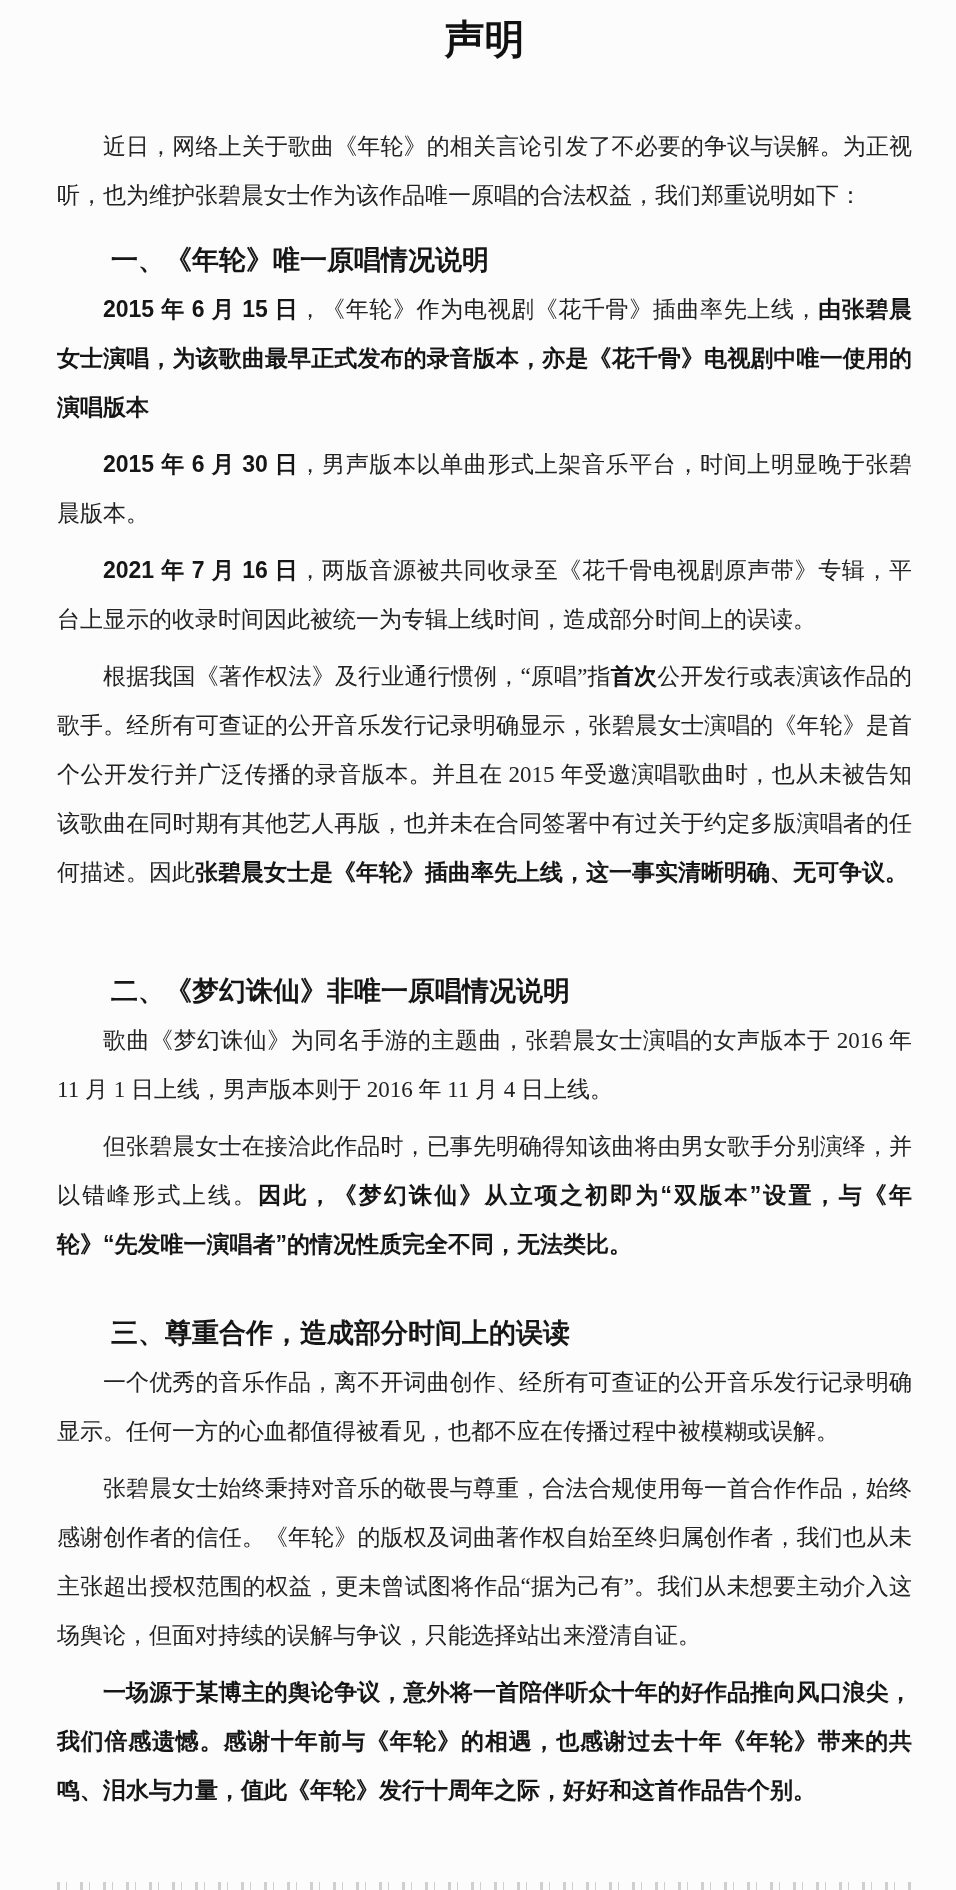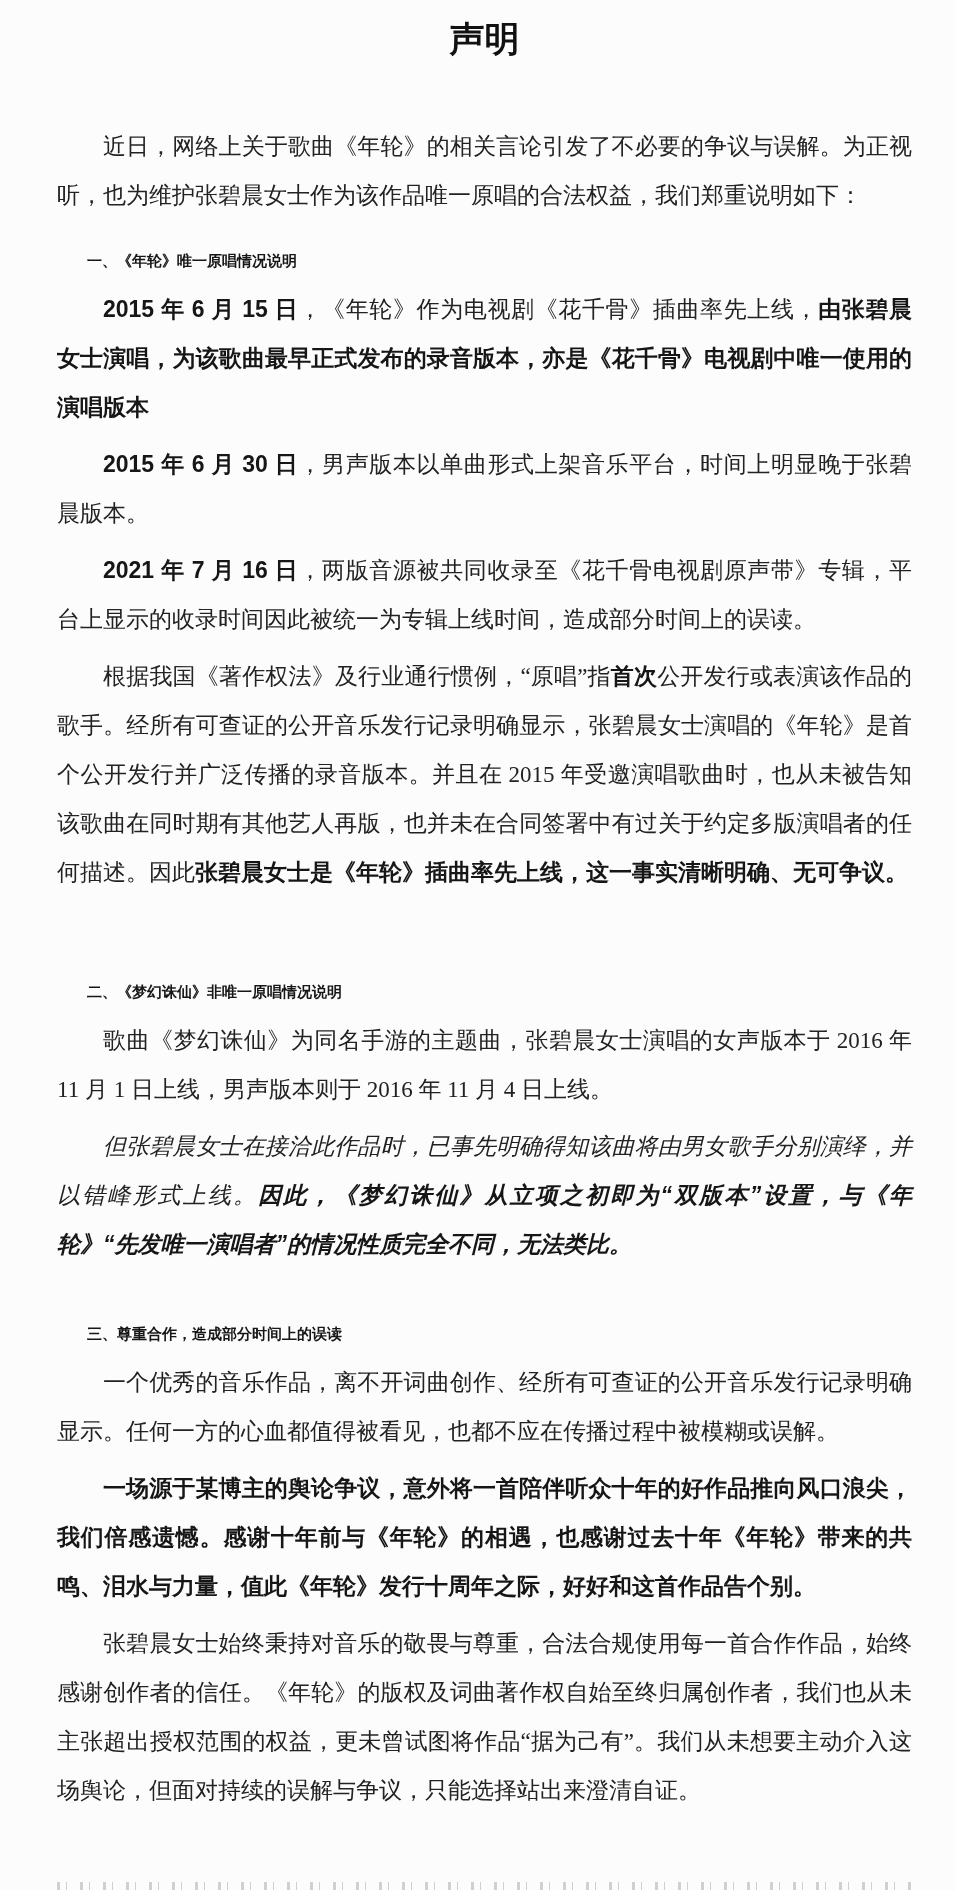--- a/index.html
+++ b/index.html
@@ -13,31 +13,31 @@
     width:956px;height:1890px;
     padding:16px 44px 0 57px;
     font-size:23px;line-height:49px;color:#222;
     text-align:justify;
     overflow:hidden;
   }
   .doc-title{
     margin:0 0 60px 0;
     text-align:center;text-indent:0;
     font-family:"Liberation Sans","DejaVu Sans",sans-serif;
-    font-size:35px;font-weight:700;line-height:46px;color:#111;
+    font-size:40px;font-weight:700;line-height:46px;color:#111;
   }
   p{margin:0 0 8px 0;text-indent:2em;}
   h2{
     margin:16px 0 0 0;text-indent:2em;
-    font-size:15px;line-height:49px;font-weight:700;color:#161616;
+    font-size:27px;line-height:49px;font-weight:700;color:#161616;
     font-family:"Liberation Sans","DejaVu Sans",sans-serif;
   }
   [data-name="section-2-heading"]{margin-top:70px;}
   [data-name="section-3-heading"]{margin-top:40px;}
-  [data-name="paragraph-menghuan-dual-version"]{margin-top:5px;font-style:italic;}
+  [data-name="paragraph-menghuan-dual-version"]{margin-top:5px;}
   b{
     font-weight:700;color:#161616;
     font-family:"Liberation Sans","DejaVu Sans",sans-serif;
   }
   .clipped{text-align-last:justify;}
   .partial-line{
     position:absolute;left:57px;right:44px;top:1882px;height:8px;
     overflow:hidden;opacity:.22;
     background:repeating-linear-gradient(90deg,
       #333 0 3px, transparent 3px 9px,
@@ -54,17 +54,17 @@
     <h2 data-name="section-1-heading"><b data-name="bold-text-run">一、《年轮》唯一原唱情况说明</b></h2>
     <p data-name="paragraph-2015-06-15"><b data-name="bold-text-run">2015 年 6 月 15 日</b><span data-name="text-run">，《年轮》作为电视剧《花千骨》插曲率先上线，</span><b data-name="bold-text-run">由张碧晨女士演唱，为该歌曲最早正式发布的录音版本，亦是《花千骨》电视剧中唯一使用的演唱版本</b></p>
     <p data-name="paragraph-2015-06-30"><b data-name="bold-text-run">2015 年 6 月 30 日</b><span data-name="text-run">，男声版本以单曲形式上架音乐平台，时间上明显晚于张碧晨版本。</span></p>
     <p data-name="paragraph-2015-07-16"><b data-name="bold-text-run">2021 年 7 月 16 日</b><span data-name="text-run">，两版音源被共同收录至《花千骨电视剧原声带》专辑，平台上显示的收录时间因此被统一为专辑上线时间，造成部分时间上的误读。</span></p>
     <p data-name="paragraph-original-singer-definition"><span data-name="text-run">根据我国《著作权法》及行业通行惯例，“原唱”指</span><b data-name="bold-text-run">首次</b><span data-name="text-run">公开发行或表演该作品的歌手。经所有可查证的公开音乐发行记录明确显示，张碧晨女士演唱的《年轮》是首个公开发行并广泛传播的录音版本。并且在 2015 年受邀演唱歌曲时，也从未被告知该歌曲在同时期有其他艺人再版，也并未在合同签署中有过关于约定多版演唱者的任何描述。因此</span><b data-name="bold-text-run">张碧晨女士是《年轮》插曲率先上线，这一事实清晰明确、无可争议。</b></p>
     <h2 data-name="section-2-heading"><b data-name="bold-text-run">二、《梦幻诛仙》非唯一原唱情况说明</b></h2>
     <p data-name="paragraph-menghuan-release-dates"><span data-name="text-run">歌曲《梦幻诛仙》为同名手游的主题曲，张碧晨女士演唱的女声版本于 2016 年 11 月 1 日上线，男声版本则于 2016 年 11 月 4 日上线。</span></p>
     <p data-name="paragraph-menghuan-dual-version"><span data-name="text-run">但张碧晨女士在接洽此作品时，已事先明确得知该曲将由男女歌手分别演绎，并以错峰形式上线。</span><b data-name="bold-text-run">因此，《梦幻诛仙》从立项之初即为“双版本”设置，与《年轮》“先发唯一演唱者”的情况性质完全不同，无法类比。</b></p>
     <h2 data-name="section-3-heading"><b data-name="bold-text-run">三、尊重合作，造成部分时间上的误读</b></h2>
     <p data-name="paragraph-respect-cooperation"><span data-name="text-run">一个优秀的音乐作品，离不开词曲创作、经所有可查证的公开音乐发行记录明确显示。任何一方的心血都值得被看见，也都不应在传播过程中被模糊或误解。</span></p>
+    <p data-name="paragraph-copyright-position"><span data-name="text-run">张碧晨女士始终秉持对音乐的敬畏与尊重，合法合规使用每一首合作作品，始终感谢创作者的信任。《年轮》的版权及词曲著作权自始至终归属创作者，我们也从未主张超出授权范围的权益，更未曾试图将作品“据为己有”。我们从未想要主动介入这场舆论，但面对持续的误解与争议，只能选择站出来澄清自证。</span></p>
     <p data-name="paragraph-regret-and-farewell"><b data-name="bold-text-run">一场源于某博主的舆论争议，意外将一首陪伴听众十年的好作品推向风口浪尖，我们倍感遗憾。感谢十年前与《年轮》的相遇，也感谢过去十年《年轮》带来的共鸣、泪水与力量，值此《年轮》发行十周年之际，好好和这首作品告个别。</b></p>
-    <p data-name="paragraph-copyright-position"><span data-name="text-run">张碧晨女士始终秉持对音乐的敬畏与尊重，合法合规使用每一首合作作品，始终感谢创作者的信任。《年轮》的版权及词曲著作权自始至终归属创作者，我们也从未主张超出授权范围的权益，更未曾试图将作品“据为己有”。我们从未想要主动介入这场舆论，但面对持续的误解与争议，只能选择站出来澄清自证。</span></p>
   </main>
 
 <div class="partial-line" data-name="clipped-next-line"></div>
 
 </body></html>

